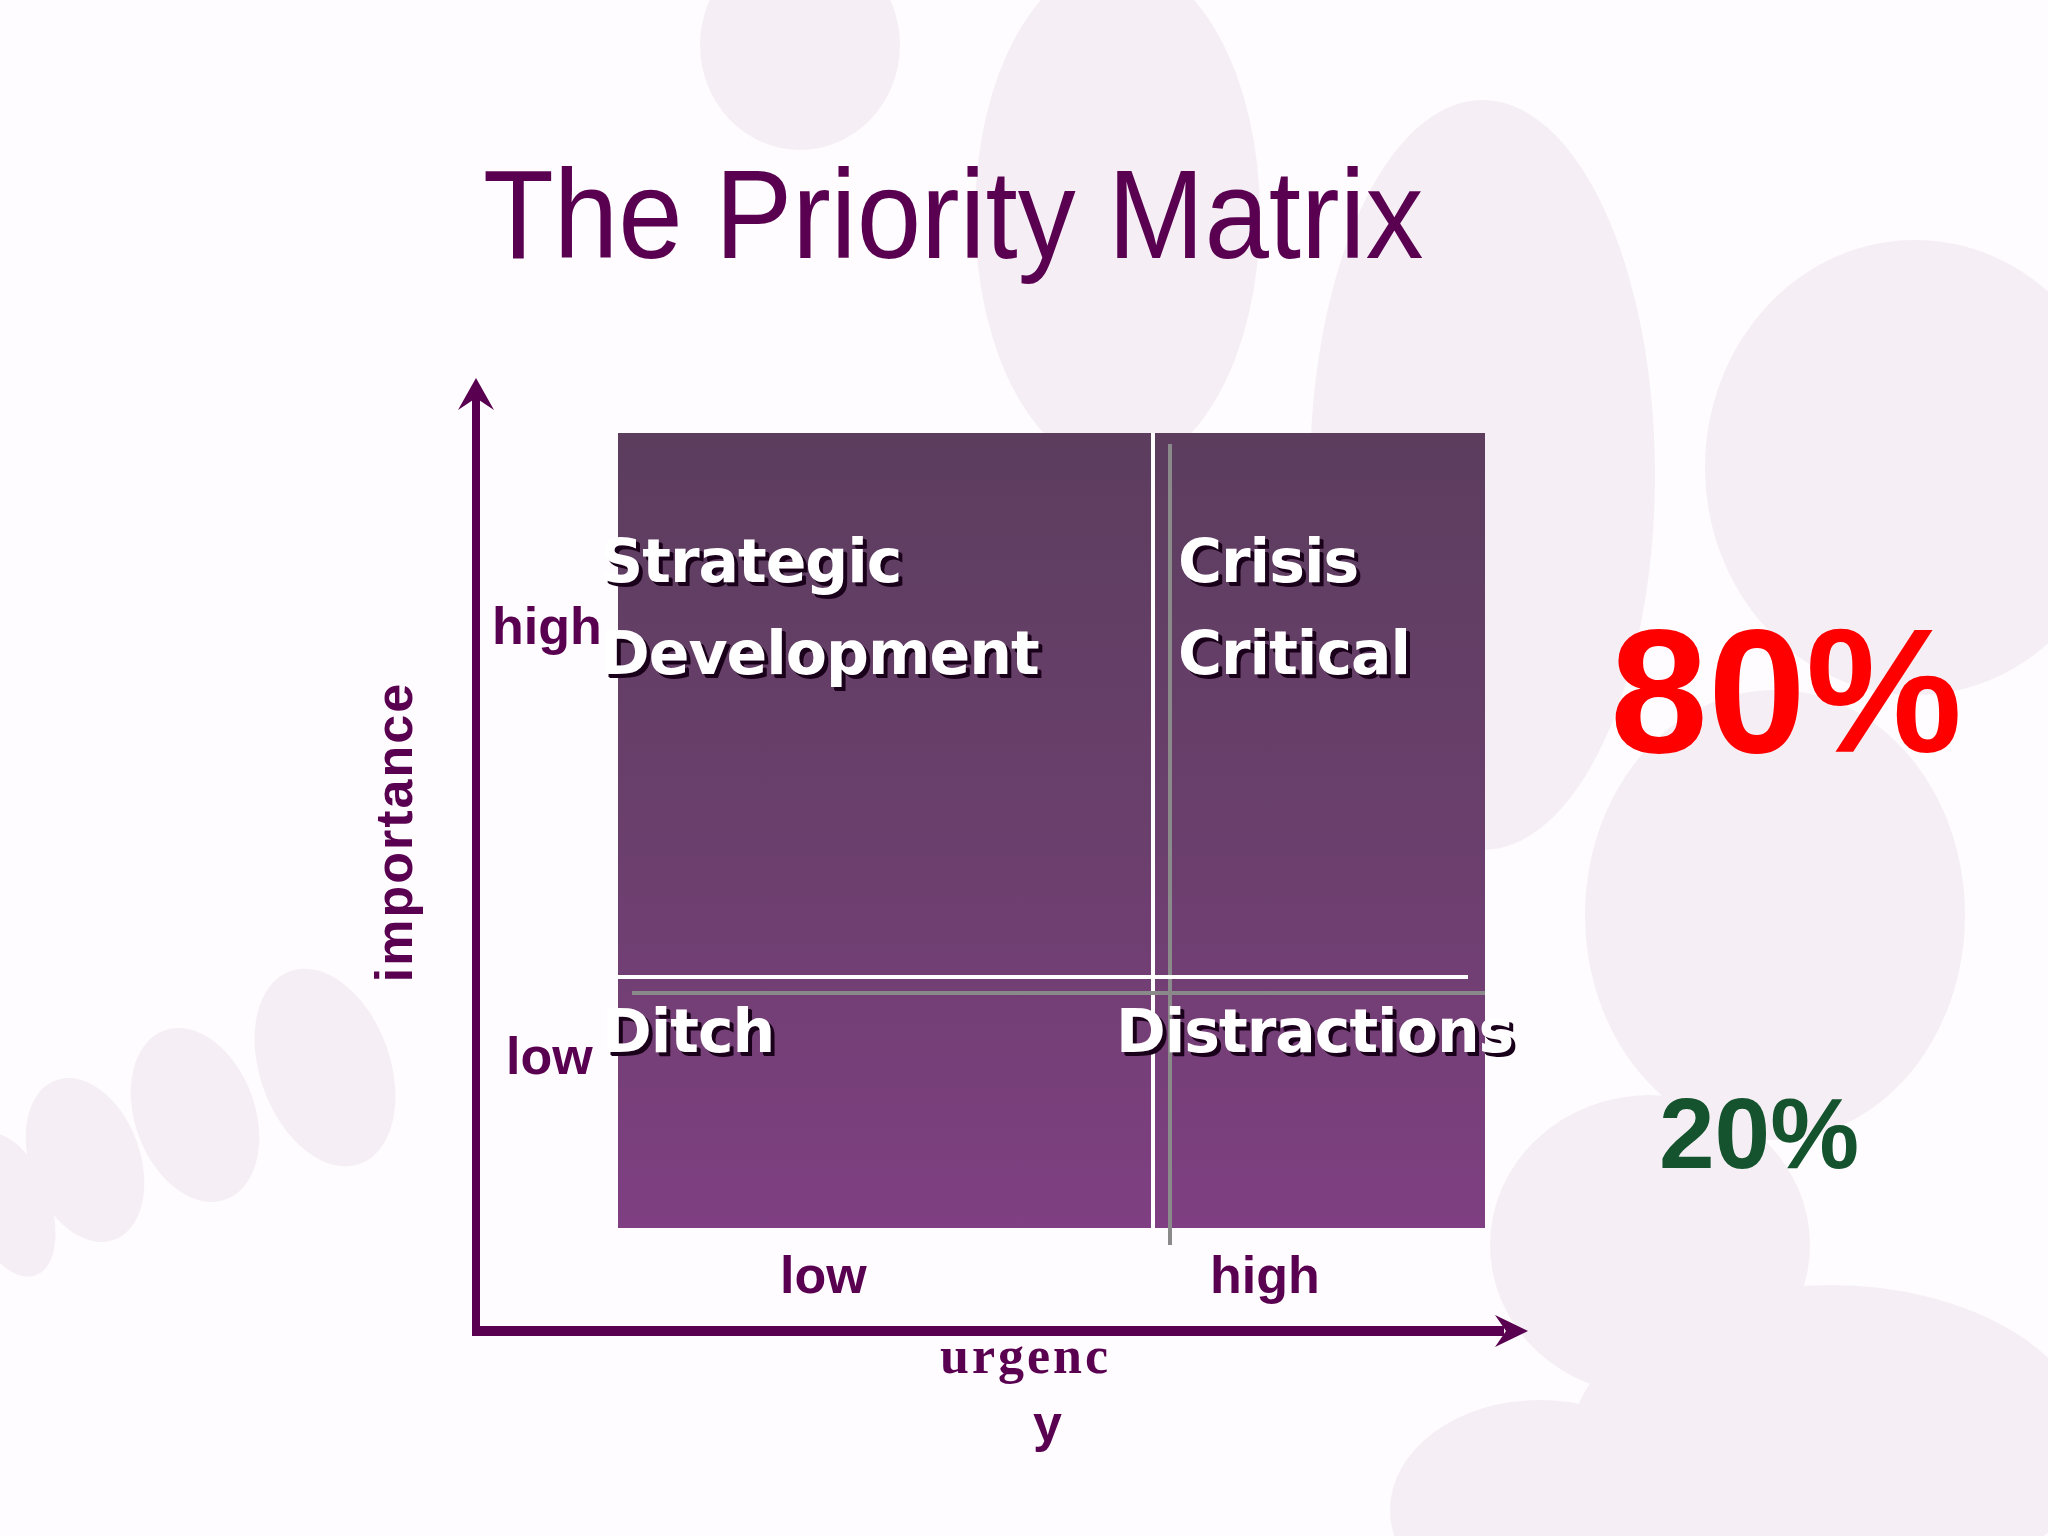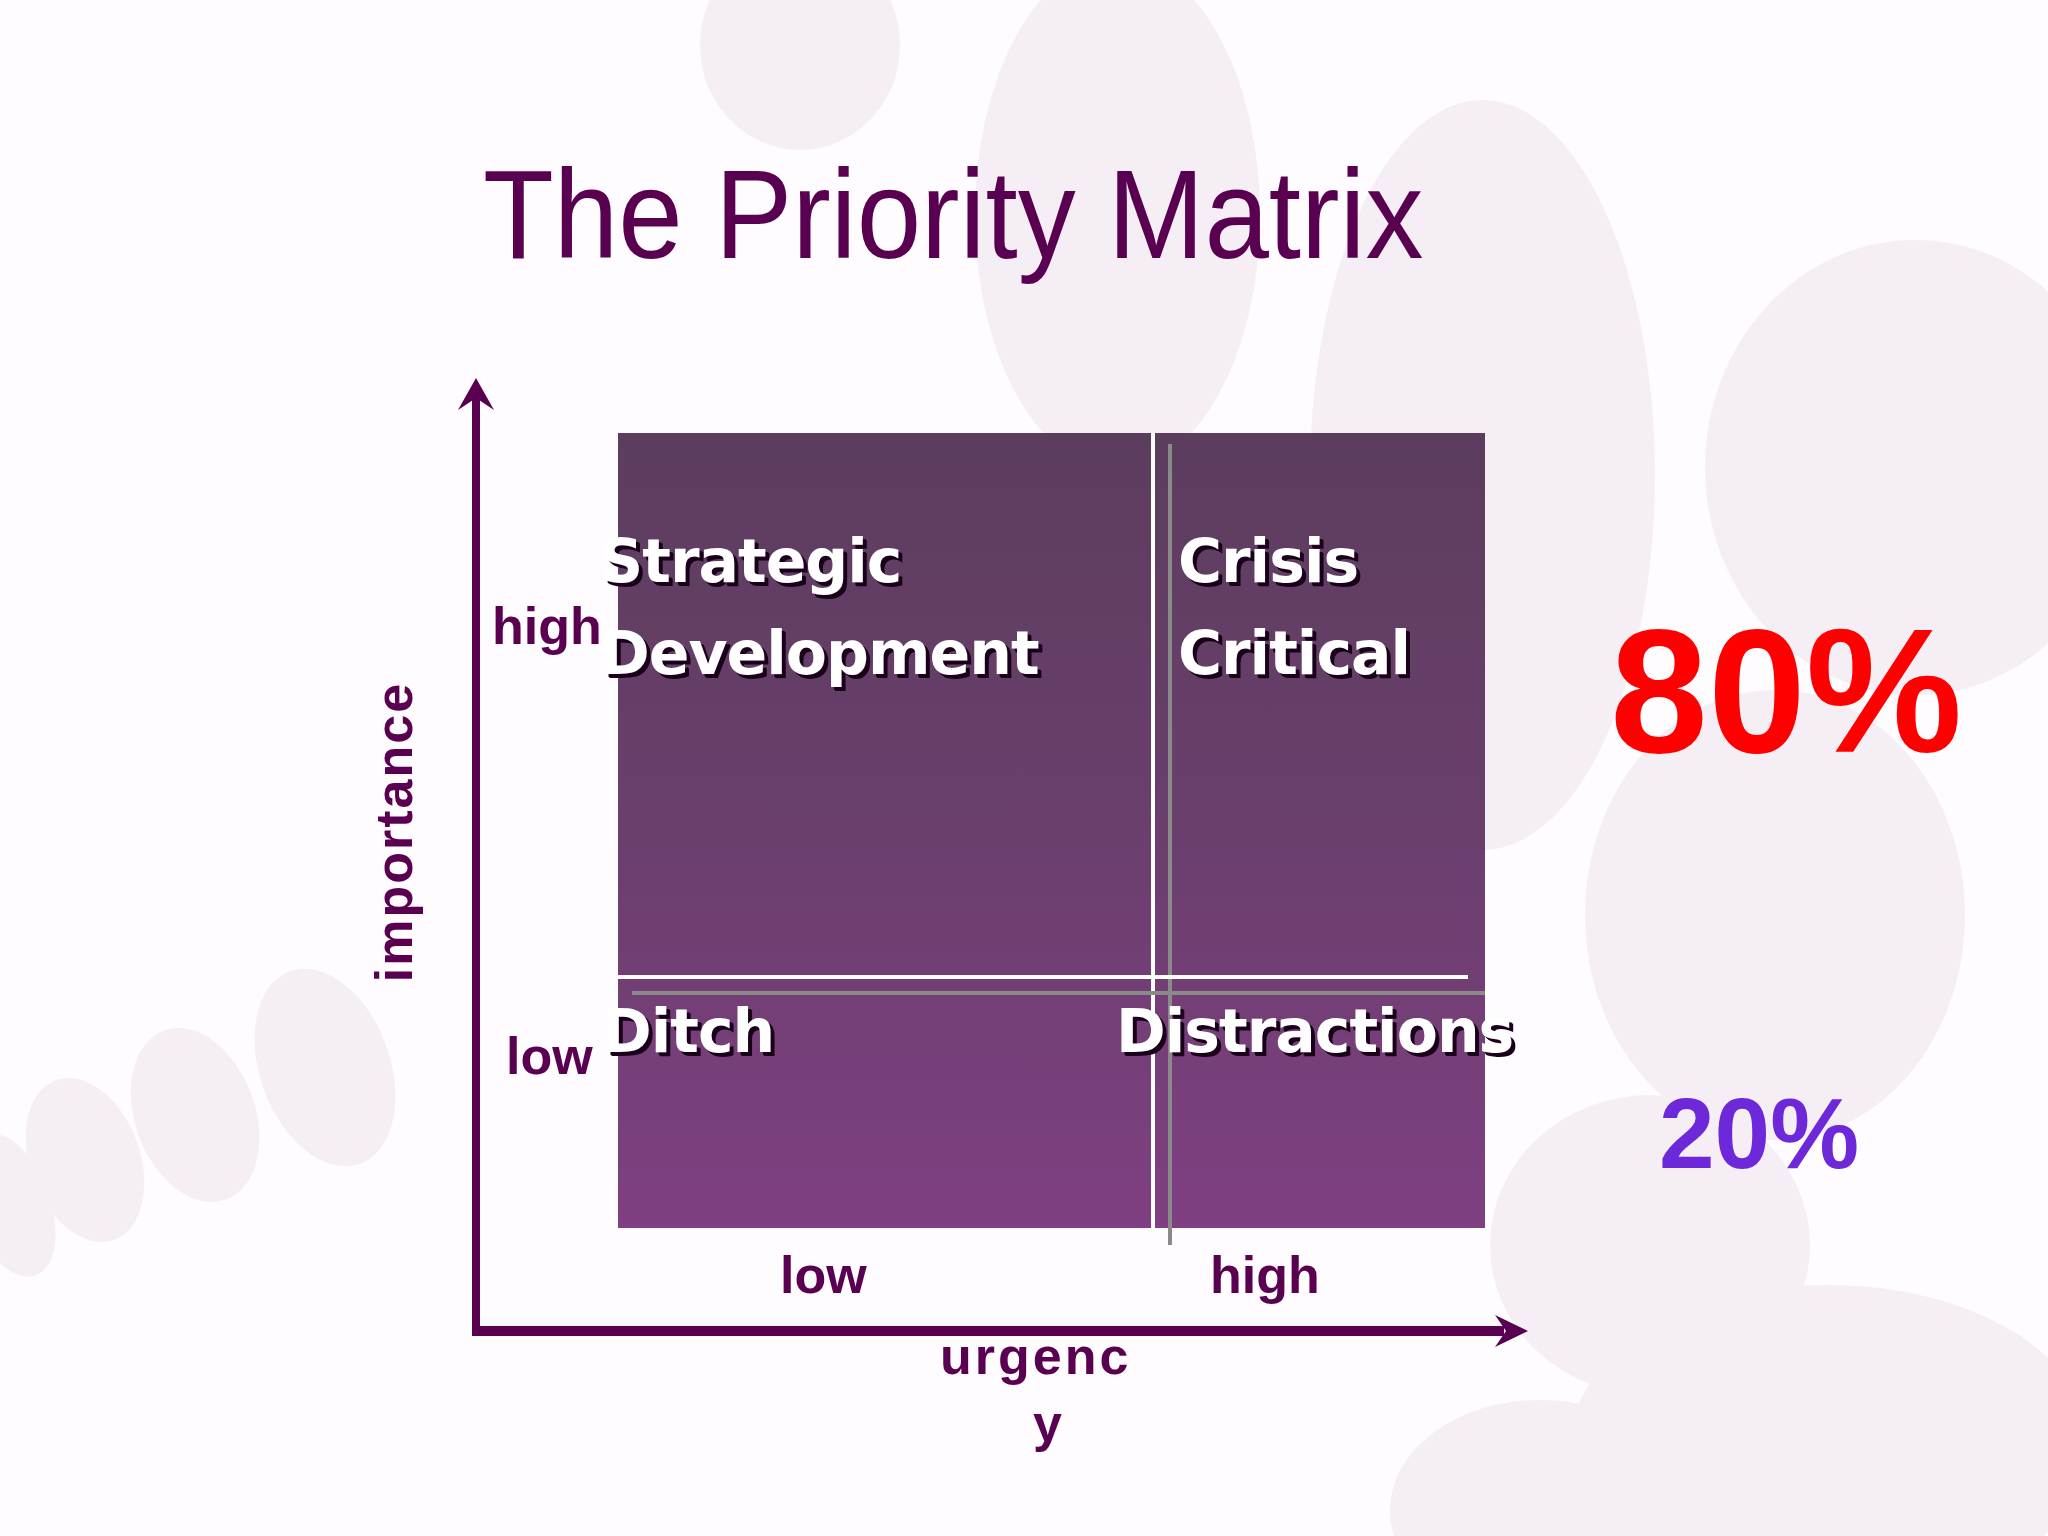--- a/index.html
+++ b/index.html
@@ -83,17 +83,17 @@
     <polygon points="1528,1331 1495,1315 1506,1331 1495,1347" fill="#5a0050"></polygon>
   </g>
 </svg>
 
 <div class="axis-label" style="left:394px;top:832px;transform:translate(-50%,-50%) rotate(-90deg);letter-spacing:2px;">importance</div>
 <div class="axis-label" style="left:492px;top:596px;">high</div>
 <div class="axis-label" style="left:506px;top:1026px;">low</div>
 
 <div class="axis-label" style="left:780px;top:1245px;">low</div>
 <div class="axis-label" style="left:1210px;top:1245px;">high</div>
-<div class="axis-label" style="left:940px;top:1326px;letter-spacing:3px;">urgenc</div>
+<div class="axis-label" style="left:940px;top:1326px;letter-spacing:3px;font-family:Liberation Serif, serif;">urgenc</div>
 <div class="axis-label" style="left:1033px;top:1393px;">y</div>
 
 <div class="pct" style="left:1610px;top:568px;font-size:176px;line-height:190px;color:#ff0000;">80%</div>
-<div class="pct" style="left:1659px;top:1050px;font-size:100px;line-height:110px;color:#6d28d9;">20%</div>
+<div class="pct" style="left:1659px;top:1050px;font-size:100px;line-height:110px;color:#14532d;">20%</div>
 
 </body></html>

